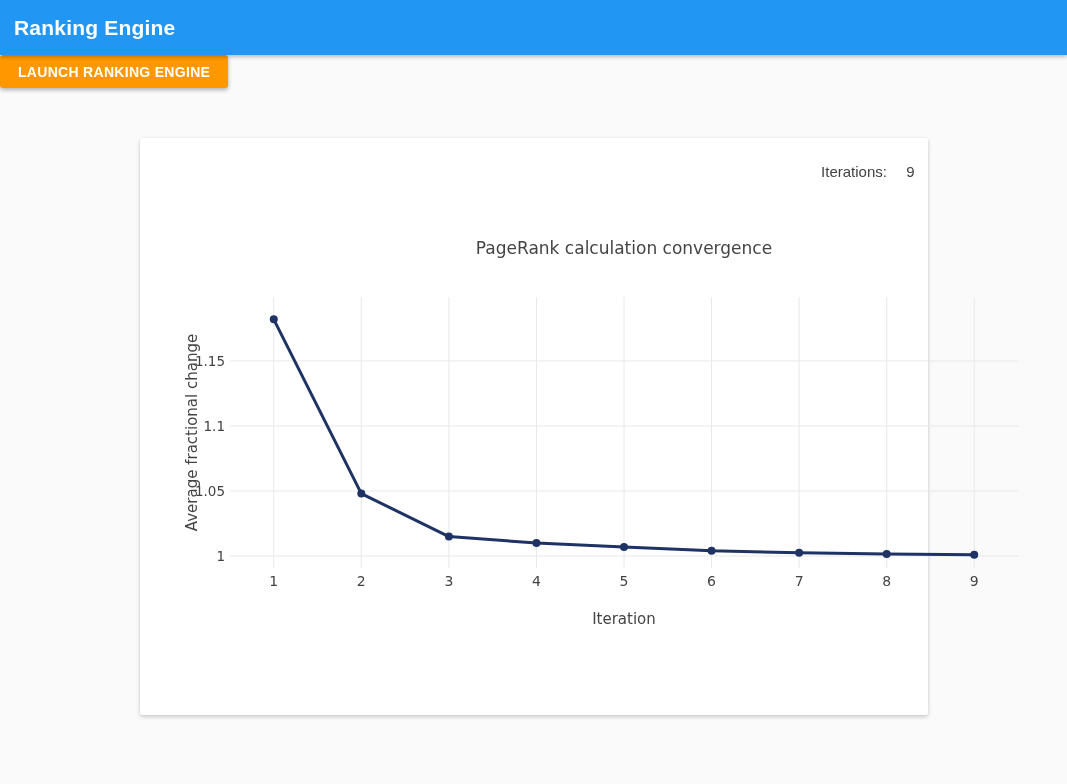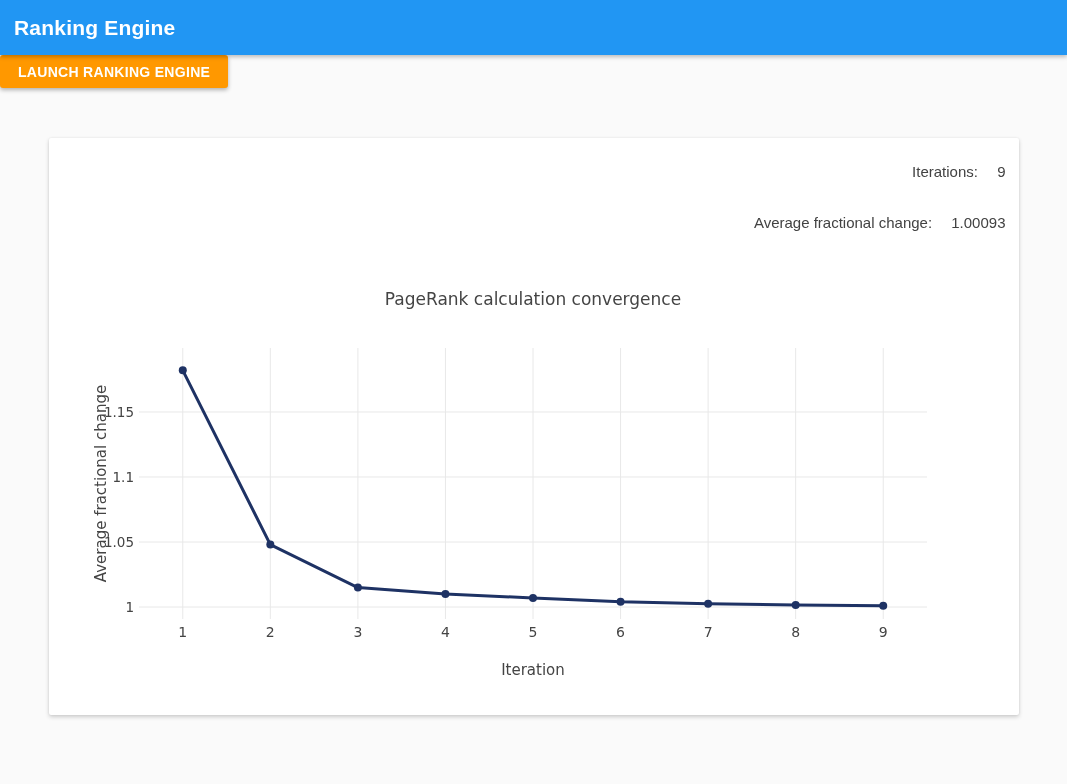--- a/index.html
+++ b/index.html
@@ -23,21 +23,21 @@
   .launch-btn {
     background:#ff9800; color:#ffffff;
     border:none; border-radius:3px;
     height:33px; padding:0 18px;
     font-family:"Liberation Sans", sans-serif;
     font-size:14px; font-weight:bold; letter-spacing:0.3px;
     box-shadow:0 2px 4px rgba(0,0,0,0.3);
     cursor:pointer;
   }
   .card {
-    width:970px; height:577px;
+    width:788px; height:577px;
     margin:50px auto 0;
     background:#ffffff; border-radius:2px;
     box-shadow:0 2px 4px rgba(0,0,0,0.18), 0 0 2px rgba(0,0,0,0.08);
     box-sizing:border-box; padding-top:26px;
   }
   .stat-row {
     text-align:right; padding-right:13px; margin-bottom:36px;
     font-size:15px; color:#424242; line-height:15px;
   }
   .stat-value { display:inline-block; margin-left:15px; }
@@ -53,24 +53,20 @@
 
 <div class="launch-row">
   <button class="launch-btn">LAUNCH RANKING ENGINE</button>
 </div>
 
 <main class="card">
   <div class="stats">
     <div class="stat-row">
       <span class="stat-label">Iterations:</span>
       <span class="stat-value">9</span>
-    </div>
-    <div class="stat-row">
-      <span class="stat-label">Average fractional change:</span>
-      <span class="stat-value">1.00093</span>
     </div>
   </div>
   <div class="chart" id="chart">
       <svg width="970" height="440" viewBox="0 0 970 440">
         <text x="484" y="37" text-anchor="middle" font-family="&quot;DejaVu Sans&quot;, sans-serif" font-size="17" fill="#444444">PageRank calculation convergence</text>
         <g stroke="#e8e8e8" stroke-width="1">
           <line x1="133.77777777777777" x2="133.77777777777777" y1="80" y2="351"></line>
           <line x1="221.33333333333331" x2="221.33333333333331" y1="80" y2="351"></line>
           <line x1="308.8888888888889" x2="308.8888888888889" y1="80" y2="351"></line>
           <line x1="396.44444444444446" x2="396.44444444444446" y1="80" y2="351"></line>

